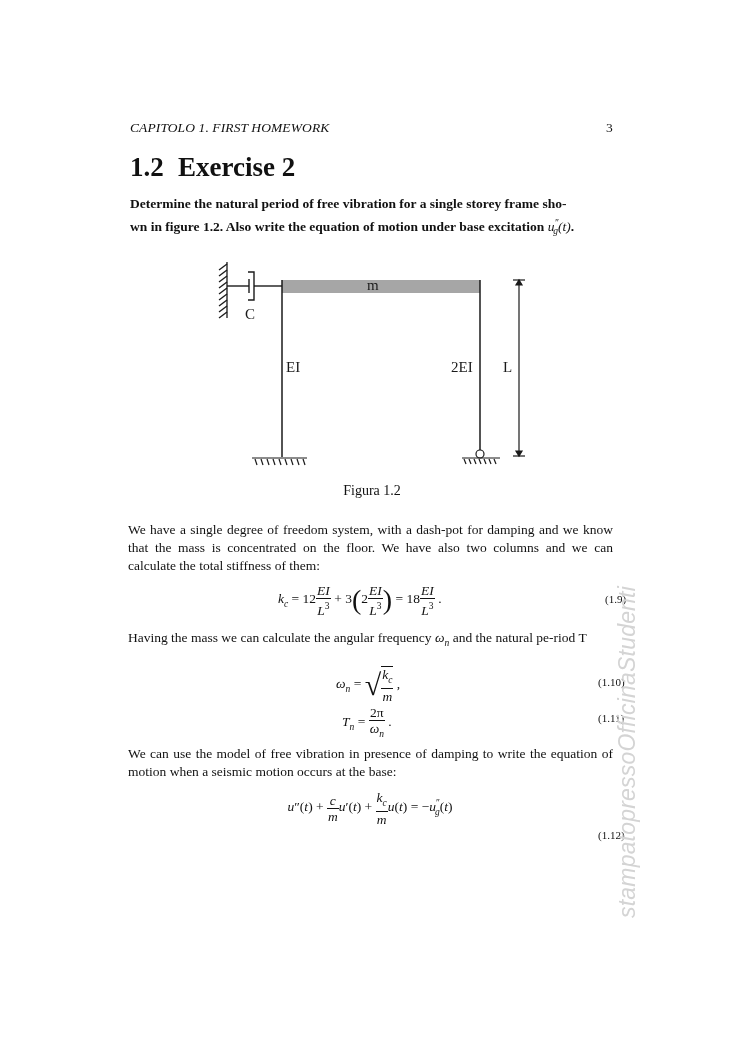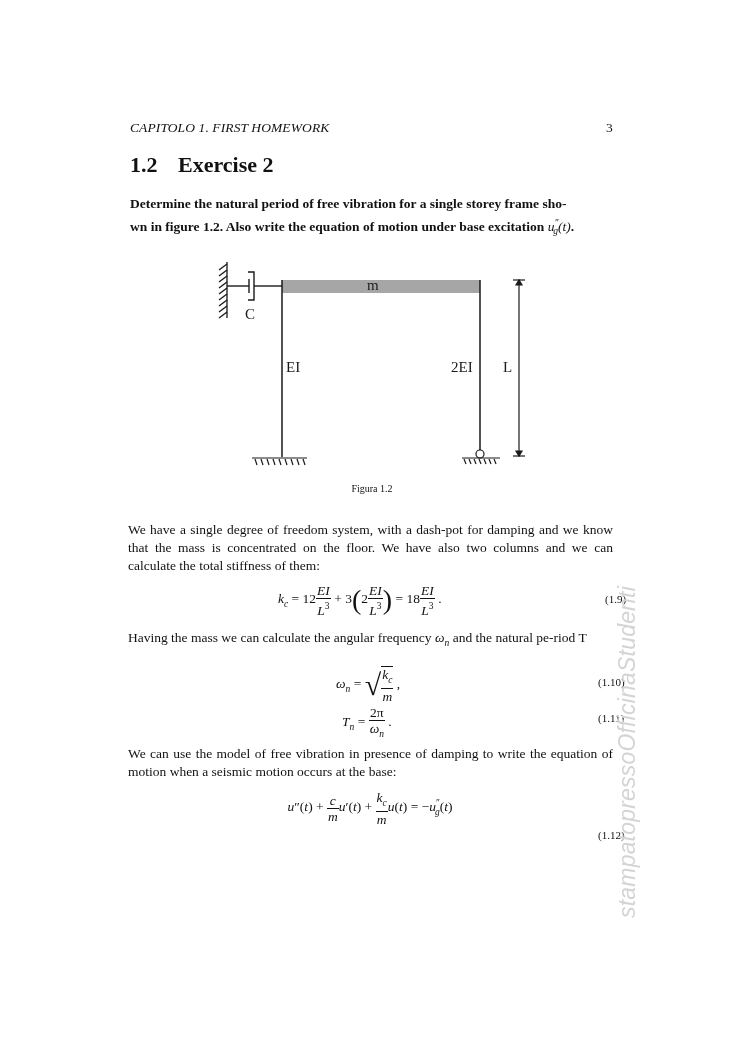--- a/index.html
+++ b/index.html
@@ -1,26 +1,26 @@
 <!DOCTYPE html>
 <html><head>
 <meta charset="utf-8">
 <style>
   html, body { margin:0; padding:0; background:#ffffff; }
   body { width:744px; height:1052px; position:relative; overflow:hidden;
          font-family:"Liberation Serif","DejaVu Serif",serif; color:#111; }
   .abs { position:absolute; }
   .running-head { left:130px; top:120px; font-size:13.5px; font-style:italic; letter-spacing:0.1px; }
   .page-num { left:606px; top:120px; font-size:13.5px; }
-  .section { left:130px; top:152px; font-size:22px; font-weight:bold; }
+  .section { left:130px; top:152px; font-size:27px; font-weight:bold; }
   .section .num { display:inline-block; width:48px; }
   .task { left:130px; top:194px; width:485px; font-size:13.5px; font-weight:bold; line-height:19px; text-align:justify; }
   .task i { font-weight:normal; }
   .para { left:128px; width:485px; font-size:13.5px; line-height:18px; text-align:justify; }
-  .caption { left:0; width:744px; text-align:center; top:483px; font-size:10px; }
+  .caption { left:0; width:744px; text-align:center; top:483px; font-size:14px; }
   .eq { font-size:13.5px; font-style:normal; }
   .eqn { position:absolute; font-size:11px;margin-left:20px; }
   .frac { display:inline-block; vertical-align:middle; text-align:center; line-height:15px; }
   .frac > span { display:block; padding:0 1px; }
   .frac > span.top { border-bottom:1px solid #111; }
   i { font-style:italic; }
   sub, sup { font-size:9.5px; }
   .paren { font-size:28px; vertical-align:middle; line-height:20px; font-weight:lighter; }
   .sqrt { display:inline-block; vertical-align:middle; }
   .watermark { left:614px; top:918px; transform-origin:0 0; transform:rotate(-90deg);

